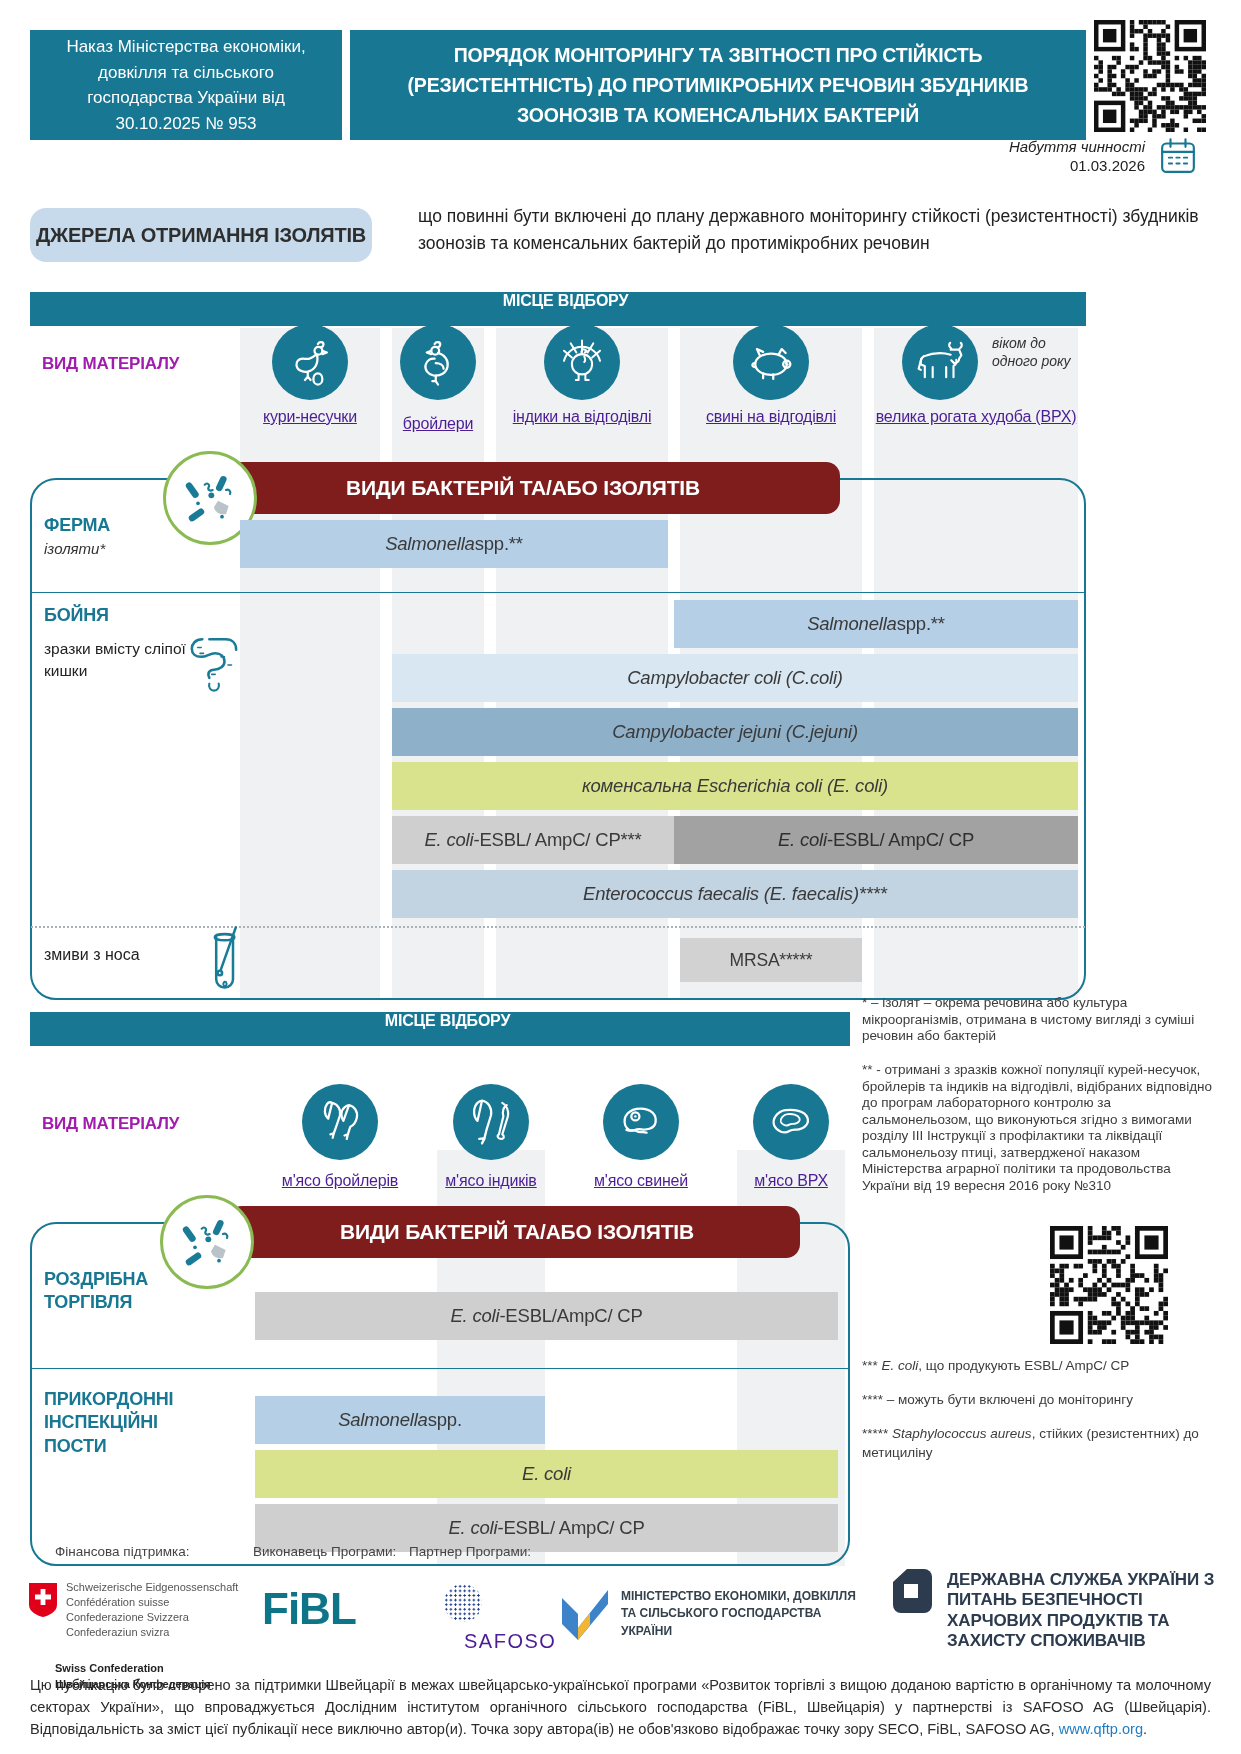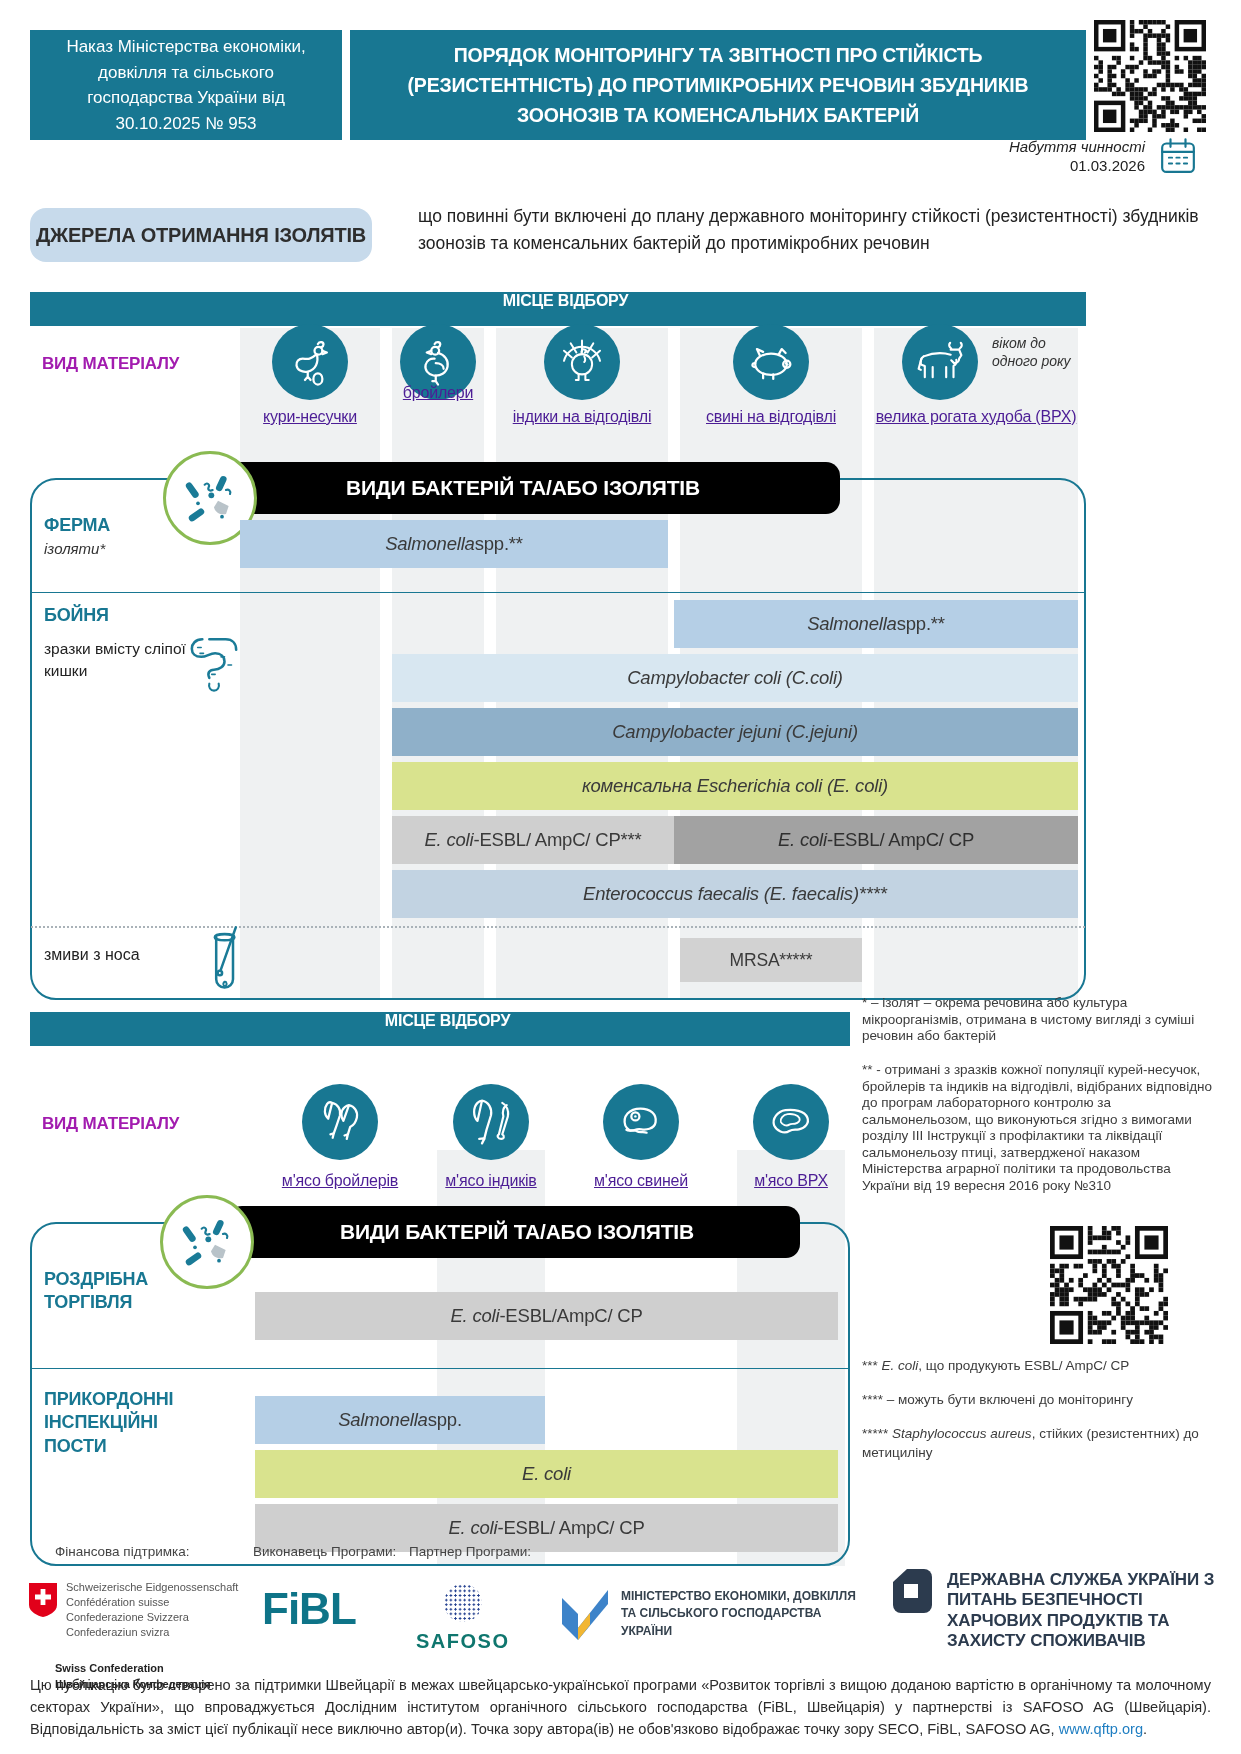--- a/index.html
+++ b/index.html
@@ -23,21 +23,21 @@
   .place-bar.narrow .pl{flex:0 0 185px;}
   .place-bar .pv{font-weight:bold;font-size:15.5px;letter-spacing:-.2px;flex:1;text-align:center;padding-right:10px;}
   
   .stripe{background:#eff1f2;}
   
   .mat-label{font-weight:bold;font-size:17px;color:#a21caf;letter-spacing:-.2px;}
   .an-circle{width:76px;height:76px;border-radius:50%;background:#187792;display:flex;align-items:center;justify-content:center;}
   .an-label{font-size:16px;color:#4c1d95;text-align:center;letter-spacing:-.2px;text-decoration:underline;}
   .cattle-note{font-style:italic;font-size:14px;line-height:1.3;color:#333;}
   
-  .bact-pill{background:#000000;border-radius:14px;height:52px;display:flex;align-items:center;color:#fff;
+  .bact-pill{background:#7f1d1d;border-radius:14px;height:52px;display:flex;align-items:center;color:#fff;
              font-weight:bold;font-size:21px;letter-spacing:-.2px;}
   .bact-circle{width:94px;height:94px;border-radius:50%;background:#fff;border:3px solid #8aba52;box-sizing:border-box;
                display:flex;align-items:center;justify-content:center;}
   
   .tbl{border:2px solid #187792;border-radius:26px;box-sizing:border-box;background:transparent;}
   .row-title{color:#187792;font-weight:bold;font-size:18px;letter-spacing:-.2px;line-height:1.3;}
   .row-sub{font-style:italic;font-size:15px;color:#333;}
   .row-sub2{font-size:15.5px;color:#222;line-height:1.45;}
   .divider{height:0;border-top:1.5px solid #187792;}
   .dotline{height:0;border-top:2px dotted #a9b2b8;}
@@ -49,21 +49,21 @@
   .b-green{background:#d9e38e;} .b-lgray{background:#cfcfcf;} .b-dgray{background:#a2a2a2;color:#2f2f2f;}
   .b-ent{background:#c2d3e2;} .b-mrsa{background:#d2d2d2;height:44px;font-size:17.5px;}
   
   .fn{position:absolute;left:862px;width:350px;font-size:13.5px;line-height:16.5px;color:#3c3c3c;}
   .fn.sp{line-height:19px;}
   
   .flabel{font-size:13.5px;color:#444;}
   .swiss-lines{font-size:11px;line-height:15px;color:#555;}
   .swiss-bold{font-size:11px;line-height:16px;color:#222;font-weight:bold;}
   .fibl{font-weight:bold;font-size:44px;color:#0e7488;letter-spacing:-1px;}
-  .safoso-txt{font-weight:bold;font-size:20px;color:#0f766e;letter-spacing:1.5px;}
+  .safoso-txt{font-weight:normal;font-size:20px;color:#4c1d95;letter-spacing:1.5px;margin-left:48px;}
   .min-txt{font-size:12px;font-weight:bold;color:#35424e;line-height:1.45;}
   .state-txt{font-size:17px;font-weight:bold;color:#2c3b4e;line-height:1.2;letter-spacing:-.1px;}
   .disclaimer{left:30px;top:1674px;width:1181px;font-size:14.6px;line-height:22px;color:#2b2b2b;text-align:justify;}
   .disclaimer a{color:#1f7ec2;text-decoration:none;}
   svg{display:block;}
 </style>
 </head>
 <body>
 
 <div class="page">
@@ -385,21 +385,21 @@
       <path d="M34 12c-2-1.5-2.5-3.5-1-5m8.5 5c2-1.5 2.5-3.5 1-5"></path>
       <path d="M33.5 13h7.5l2 5-2 3c0 2.5-2 4-4.5 4l-2.5-2.5"></path>
       <path d="M9.5 19c9-3.5 17-3.5 24-1.5"></path>
       <path d="M9.5 19c-2.5 1.5-3.5 5-2 7.5l3 1v10m7 0v-9m12 9v-9m6.5 9v-10c2.5-1.5 3-3.5 2.5-5.5"></path>
       <path d="M7.5 21l-2.5 9 2 1"></path>
     </svg>
   </div>
   <div class="abs cattle-note" style="left:992px;top:334px;width:92px;">віком до одного року</div>
 
   <div class="abs an-label" style="left:240px;top:408px;width:140px;">кури-несучки</div>
-  <div class="abs an-label" style="left:383px;top:384px;width:110px;">бройлери</div>
+  <div class="abs an-label" style="left:383px;top:415px;width:110px;">бройлери</div>
   <div class="abs an-label" style="left:488px;top:408px;width:188px;">індики на відгодівлі</div>
   <div class="abs an-label" style="left:670px;top:408px;width:202px;">свині на відгодівлі</div>
   <div class="abs an-label" style="left:868px;top:408px;width:216px;">велика рогата худоба (ВРХ)</div>
 
   <div class="abs tbl" style="left:30px;top:478px;width:1056px;height:522px;"></div>
   <div class="abs bact-pill" style="left:228px;top:462px;width:612px;padding-left:118px;box-sizing:border-box;">
     <span>ВИДИ БАКТЕРІЙ ТА/АБО ІЗОЛЯТІВ</span>
   </div>
   <div class="abs bact-circle" style="left:163px;top:451px;">
     <svg width="64" height="64" viewBox="0 0 48 48">

